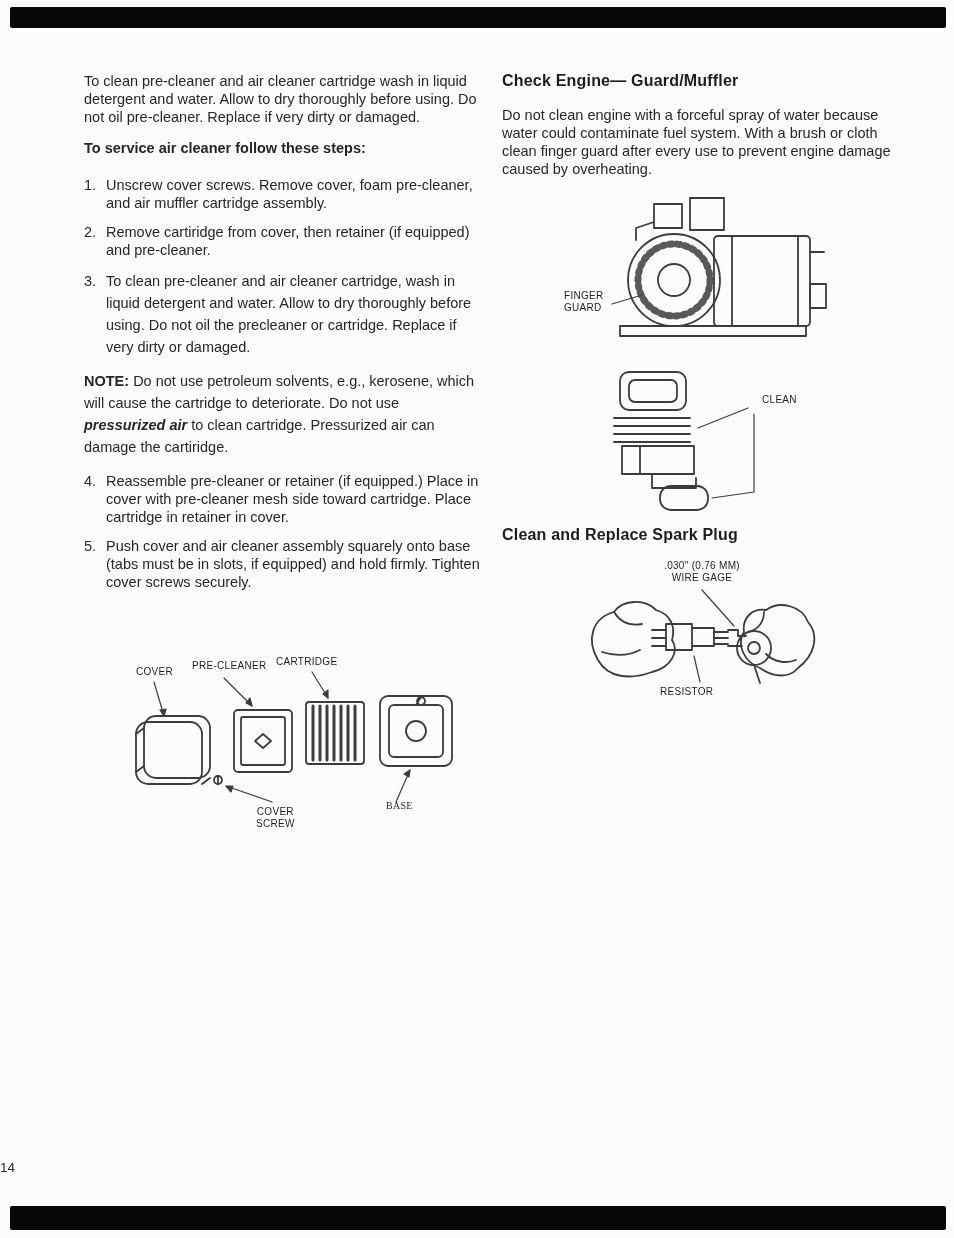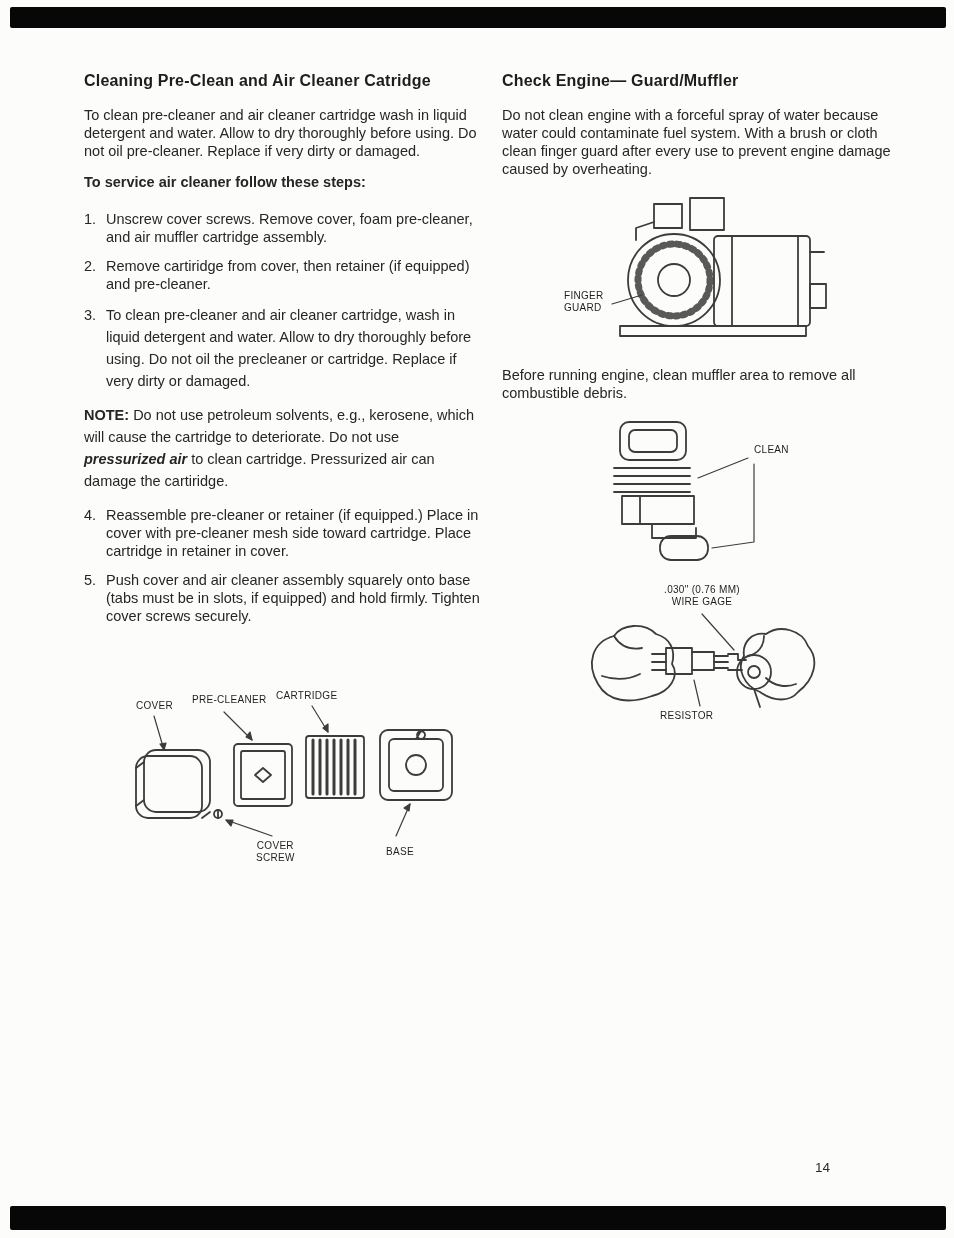--- a/index.html
+++ b/index.html
@@ -32,33 +32,32 @@
   p.note .bi { font-weight:bold; font-style:italic; }
   .figure { position:relative; }
   .fig-label {
     position:absolute; font-size:10px; letter-spacing:.3px;
     color:#1f1f1f; white-space:pre-line; line-height:12px;
   }
   .fig-label.center { text-align:center; }
   svg.illustration { display:block; }
   .page-number {
     position:absolute; left:0; top:1160px; width:830px;
-    text-align:right; font-size:13.5px; color:#2b2b2b;
+    text-align:left; font-size:13.5px; color:#2b2b2b;
   }
   .spacer-lg { height:58px; }
 </style>
 </head>
 <body>
 
 <div class="scan-bar top"></div>
 <div class="scan-bar bottom"></div>
 
 <div class="col left">
 
-  <h2 class="doc-heading">Cleaning Pre-Clean and Air Cleaner Catridge</h2>
 
   <p class="doc-para">To clean pre-cleaner and air cleaner cartridge wash in liquid detergent and water. Allow to dry thoroughly before using. Do not oil pre-cleaner. Replace if very dirty or damaged.</p>
 
   <p class="subhead">To service air cleaner follow these steps:</p>
 
   <ol class="steps">
     <li class="step">
       <span class="num">1.</span>
       <span class="txt">Unscrew cover screws. Remove cover, foam pre-cleaner, and air muffler cartridge assembly.</span>
     </li>
@@ -132,21 +131,21 @@
           <line x1="312" y1="142" x2="326" y2="110"></line>
           <path d="M326 110 l-1 7 l-5 -3 z" fill="#3c3c3c"></path>
         </g>
       </g>
     </svg>
     <div class="fig-label" style="left:52px; top:6px;">COVER</div>
     <div class="fig-label" style="left:108px; top:0px;">PRE-CLEANER</div>
     <div class="fig-label" style="left:192px; top:-4px;">CARTRIDGE</div>
     <div class="fig-label center" style="left:172px; top:146px;">COVER
 SCREW</div>
-    <div class="fig-label" style="left:302px; top:152px;">BASE</div>
+    <div class="fig-label" style="left:302px; top:140px;font-family:Liberation Serif, serif;">BASE</div>
   </div>
 
 </div>
 
 <div class="col right">
 
   <h2 class="doc-heading">Check Engine— Guard/Muffler</h2>
 
   <p class="doc-para">Do not clean engine with a forceful spray of water because water could contaminate fuel system. With a brush or cloth clean finger guard after every use to prevent engine damage caused by overheating.</p>
 
@@ -173,21 +172,20 @@
 
         <g stroke-width="1.2">
           <path d="M110 112 L140 103"></path>
         </g>
       </g>
     </svg>
     <div class="fig-label" style="left:62px; top:98px;">FINGER
 GUARD</div>
   </div>
 
-  <p class="doc-para">Before running engine, clean muffler area to remove all combustible debris.</p>
 
   <div class="figure" style="height:152px; margin-bottom:8px;">
     <svg class="illustration" width="396" height="152" viewBox="0 0 396 152">
       <g stroke="#3c3c3c" fill="none" stroke-width="1.8" stroke-linejoin="round" stroke-linecap="round">
 
         <rect x="118" y="6" width="66" height="38" rx="9"></rect>
         <rect x="127" y="14" width="48" height="22" rx="6"></rect>
 
         <line x1="112" y1="52" x2="188" y2="52"></line>
         <line x1="112" y1="60" x2="188" y2="60"></line>
@@ -199,23 +197,24 @@
 
         <path d="M150 108 v14 h44 v-10"></path>
         <rect x="158" y="120" width="48" height="24" rx="11"></rect>
 
         <g stroke-width="1.2">
           <path d="M246 42 L196 62"></path>
           <path d="M252 48 L252 126 L210 132"></path>
         </g>
       </g>
     </svg>
-    <div class="fig-label" style="left:252px; top:28px;">CLEAN</div>
-  </div>
-
+    <div class="fig-label" style="left:260px; top:28px;">CLEAN</div>
+  </div>
+
+  <h2 class="doc-heading">Clean and Replace Spark Plug</h2>
 
 
   <div class="figure" style="height:165px; margin-top:16px;">
     <svg class="illustration" width="396" height="165" viewBox="0 0 396 165">
       <g stroke="#3c3c3c" fill="none" stroke-width="1.8" stroke-linejoin="round" stroke-linecap="round">
 
         <path d="M96 100 C84 80 90 58 112 52 C120 40 142 38 154 50 C168 54 174 66 170 80 C178 92 168 108 150 112 C128 120 106 118 96 100 Z"></path>
         <path d="M112 52 C118 62 128 66 140 64"></path>
         <path d="M100 92 C112 96 126 96 138 90"></path>
 

